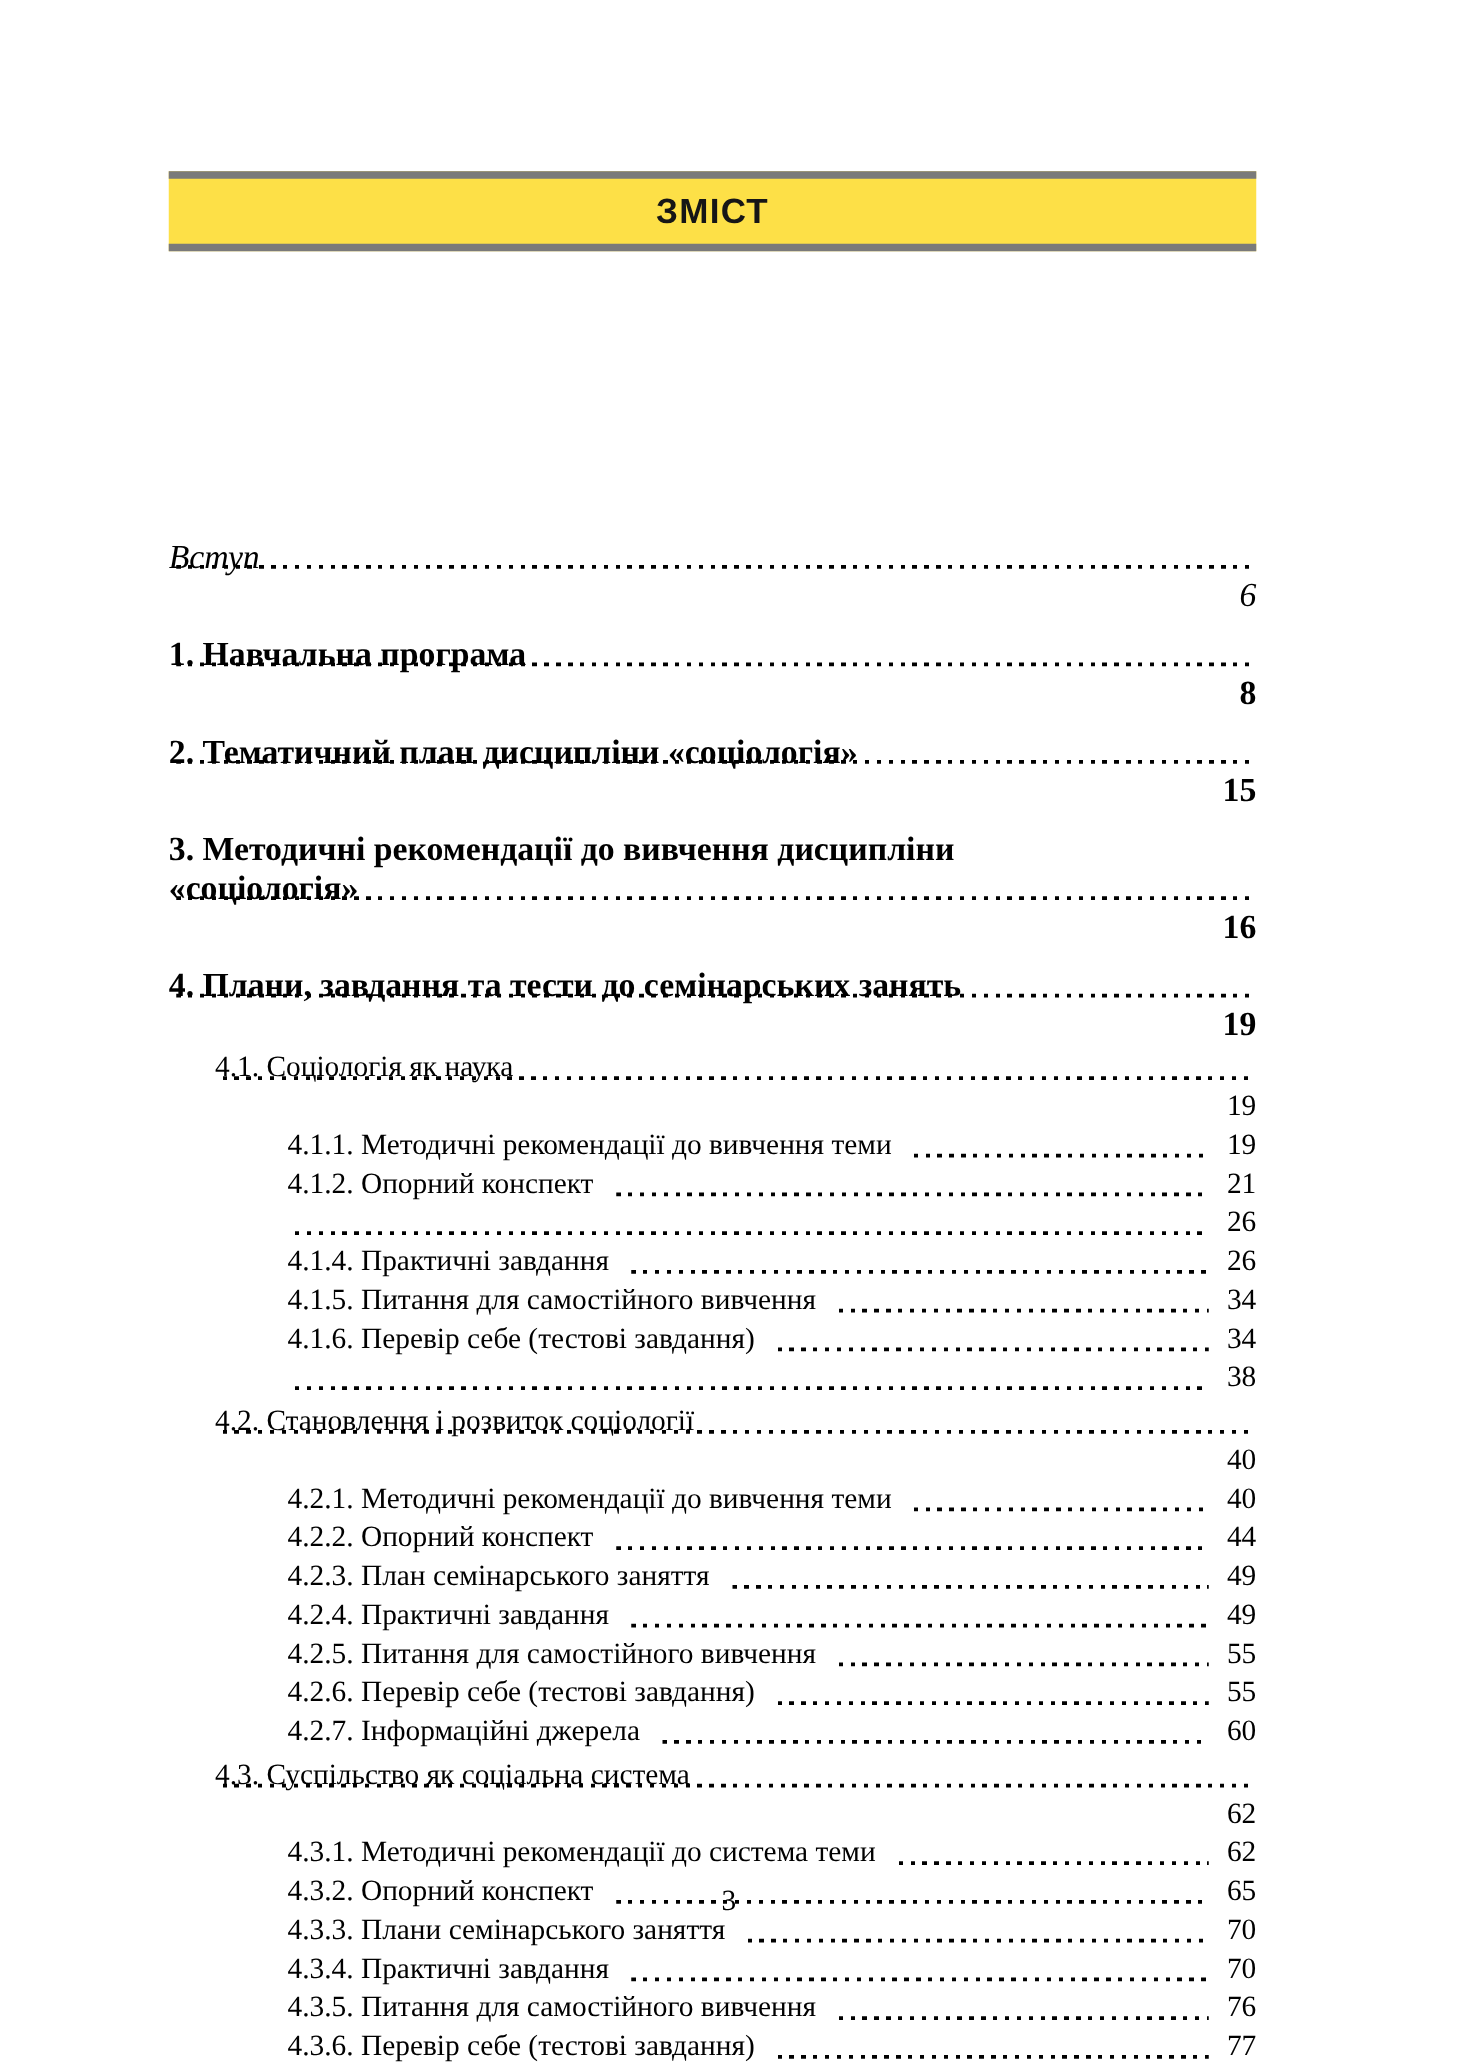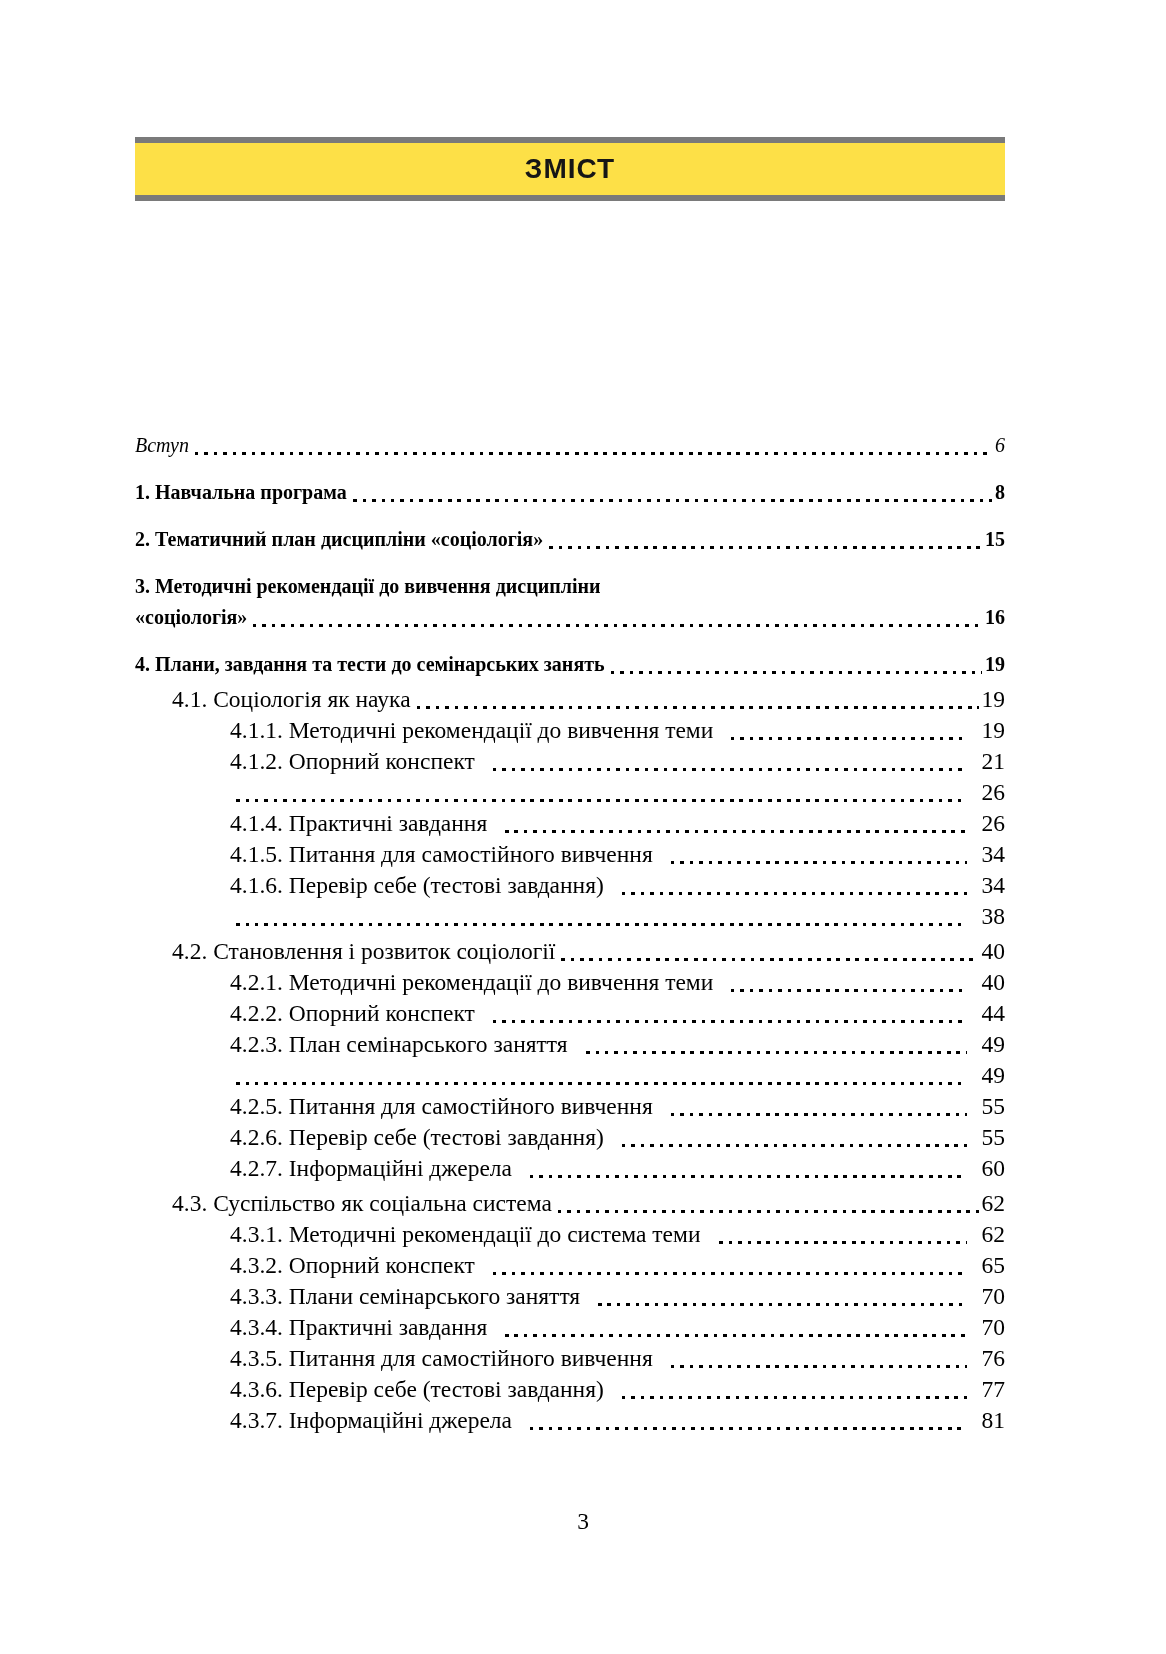--- a/index.html
+++ b/index.html
@@ -56,25 +56,25 @@
     content: "";
     position: absolute;
     left: 6px;
     right: 1px;
     bottom: 6px;
     height: 3.5px;
     background-image: repeating-linear-gradient(to right, #000 0, #000 3.5px, transparent 3.5px, transparent 9.5px);
   }
   .row .pg { flex: 0 0 auto; padding-left: 2px; text-align: right; }
 
-  .row.l0 { font-weight: 700; font-size: 20px; margin-top: 16px; }
+  .row.l0 { font-weight: 700; font-size: 27px; margin-top: 16px; flex-direction: column; }
   .row.l0.first { margin-top: 0; }
   .row.l0.italic { font-weight: 400; font-style: italic; }
   .row.l0.cont { margin-top: 0; }
-  .row.l1 { margin-top: 4px; padding-left: 37px; }
+  .row.l1 { margin-top: 4px; padding-left: 37px; flex-direction: column; }
   .row.l2 { padding-left: 95px; gap: 12px; }
 
   
   .footer-pagenum {
     position: absolute;
     left: 0;
     top: 1508px;
     width: 100%;
     text-align: center;
     font-size: 23.5px;
@@ -170,20 +170,21 @@
         <span class="lbl">4.2.2. Опорний конспект</span>
         <span class="dots"></span>
         <span class="pg">44</span>
       </div>
       <div class="row l2">
         <span class="lbl">4.2.3. План семінарського заняття</span>
         <span class="dots"></span>
         <span class="pg">49</span>
       </div>
       <div class="row l2">
+        <span class="lbl">4.2.4. Практичні завдання</span>
         <span class="dots"></span>
         <span class="pg">49</span>
       </div>
       <div class="row l2">
         <span class="lbl">4.2.5. Питання для самостійного вивчення</span>
         <span class="dots"></span>
         <span class="pg">55</span>
       </div>
       <div class="row l2">
         <span class="lbl">4.2.6. Перевір себе (тестові завдання)</span>

